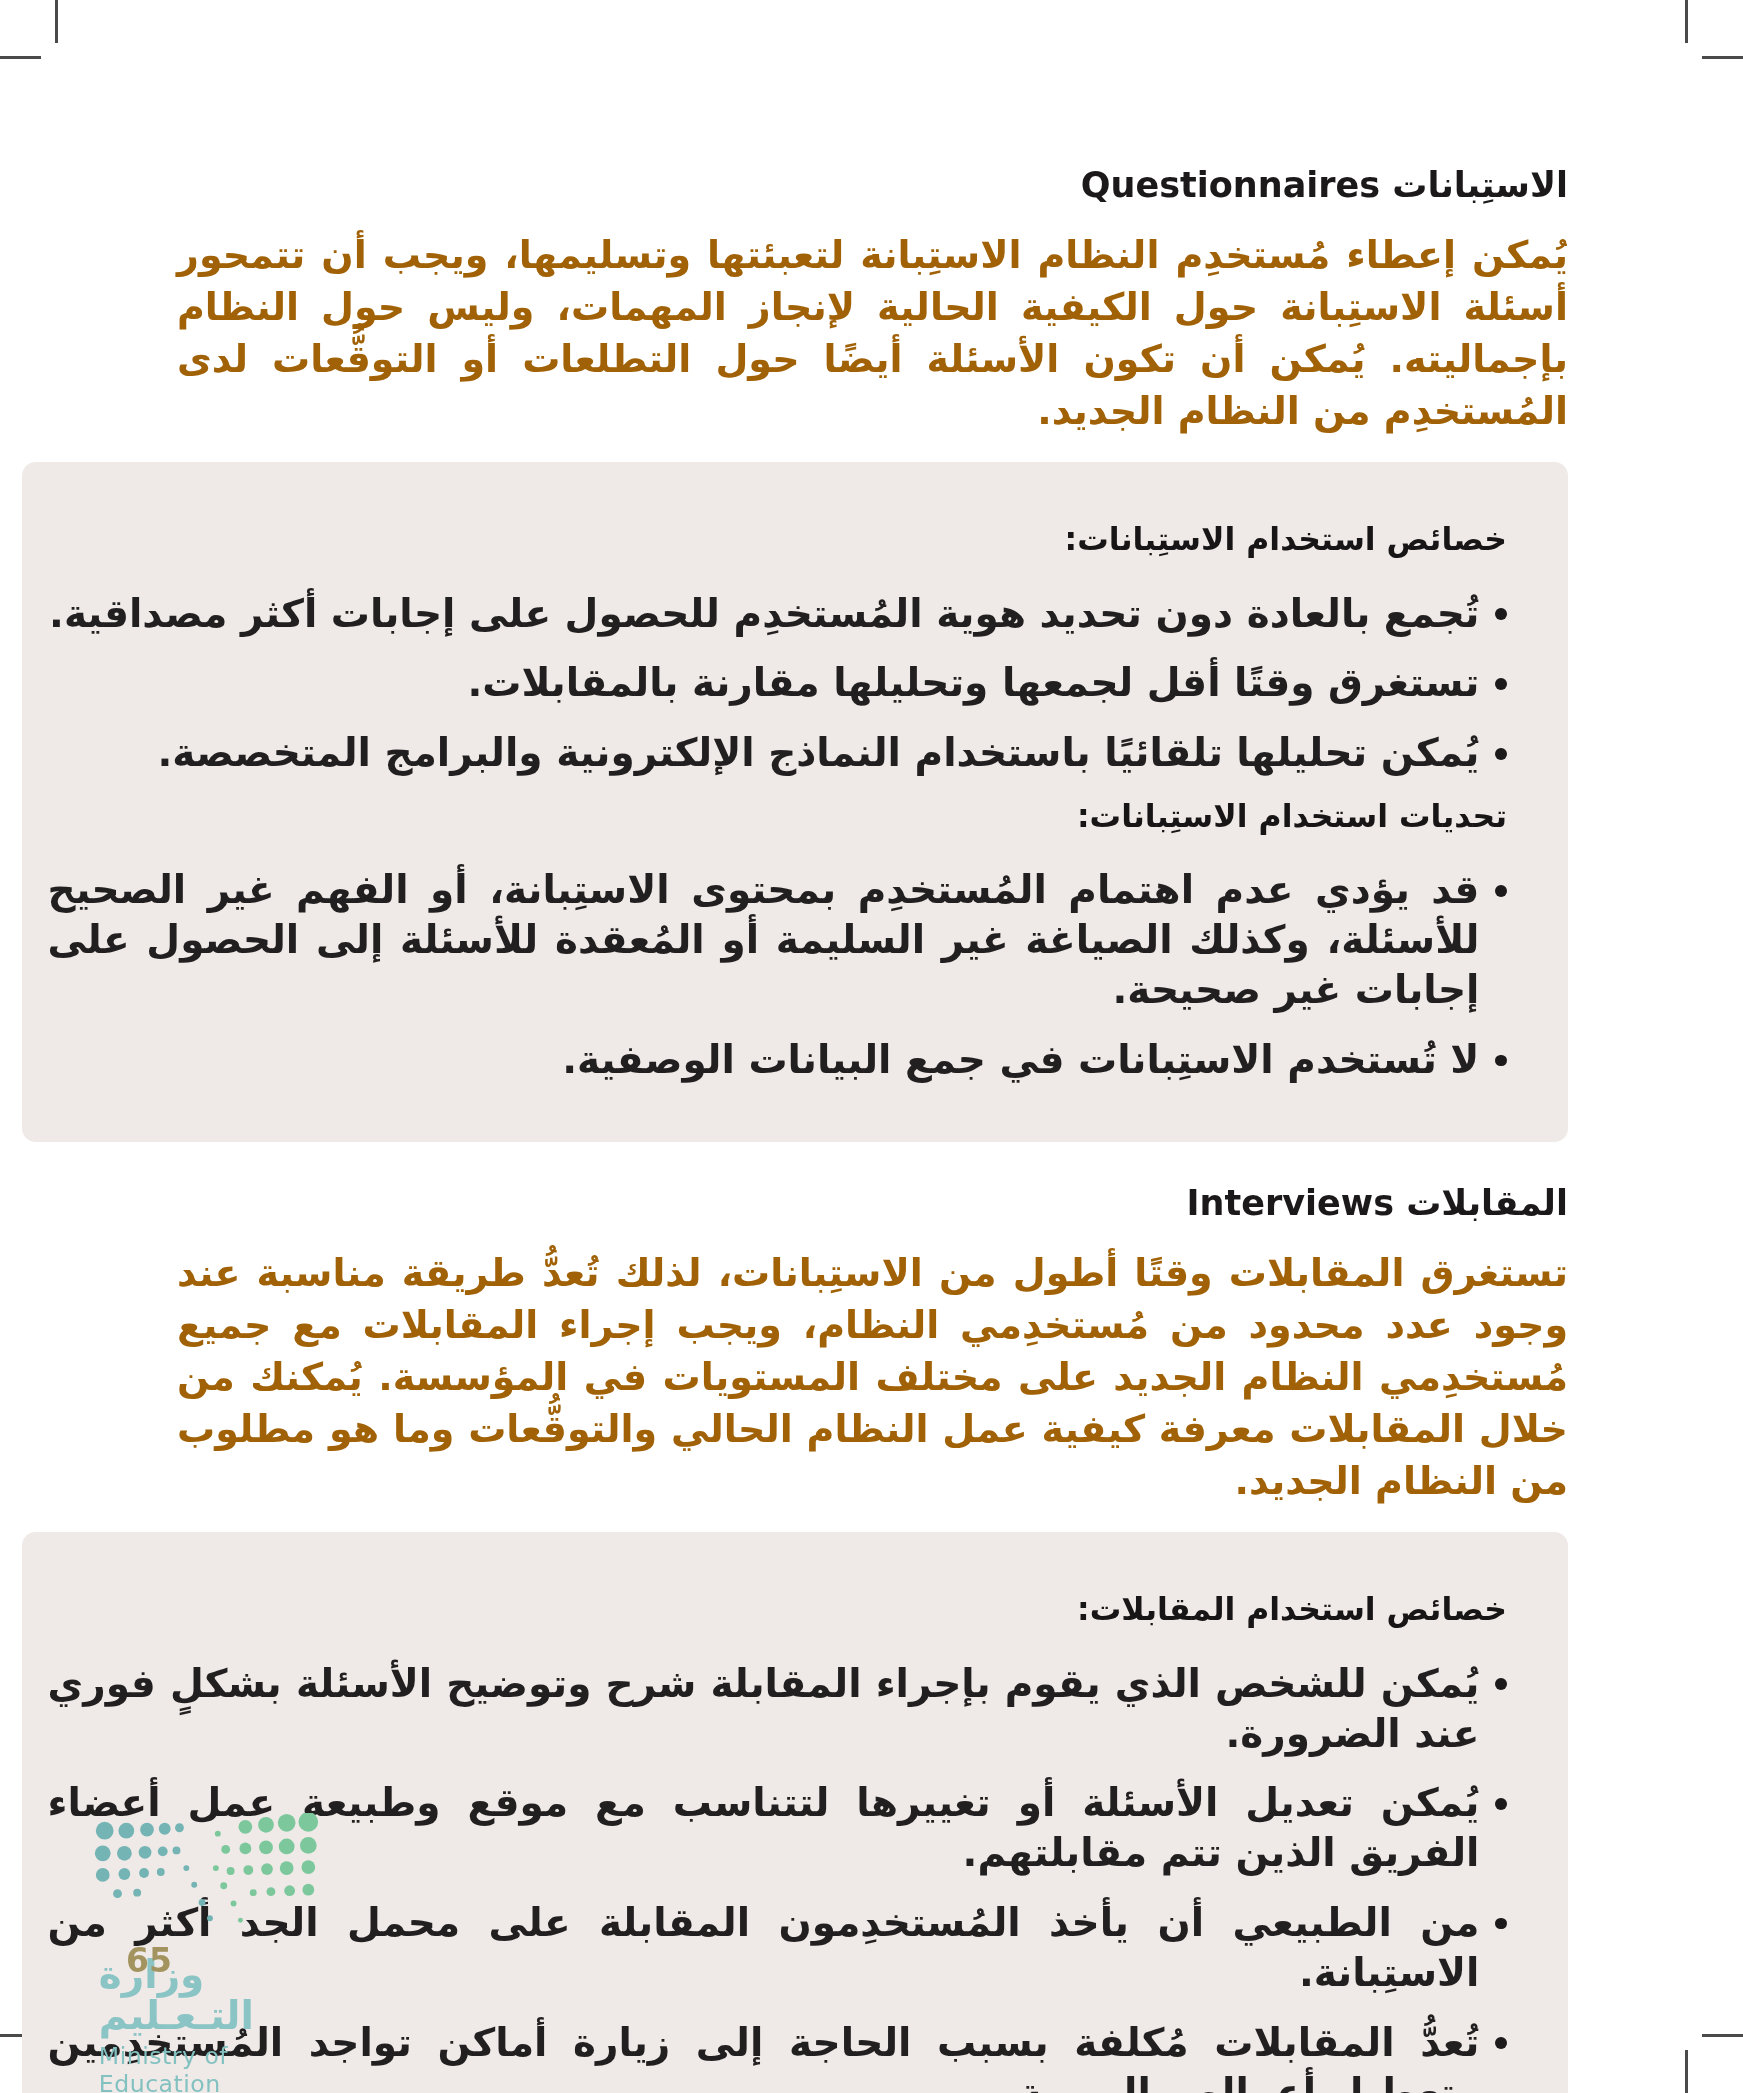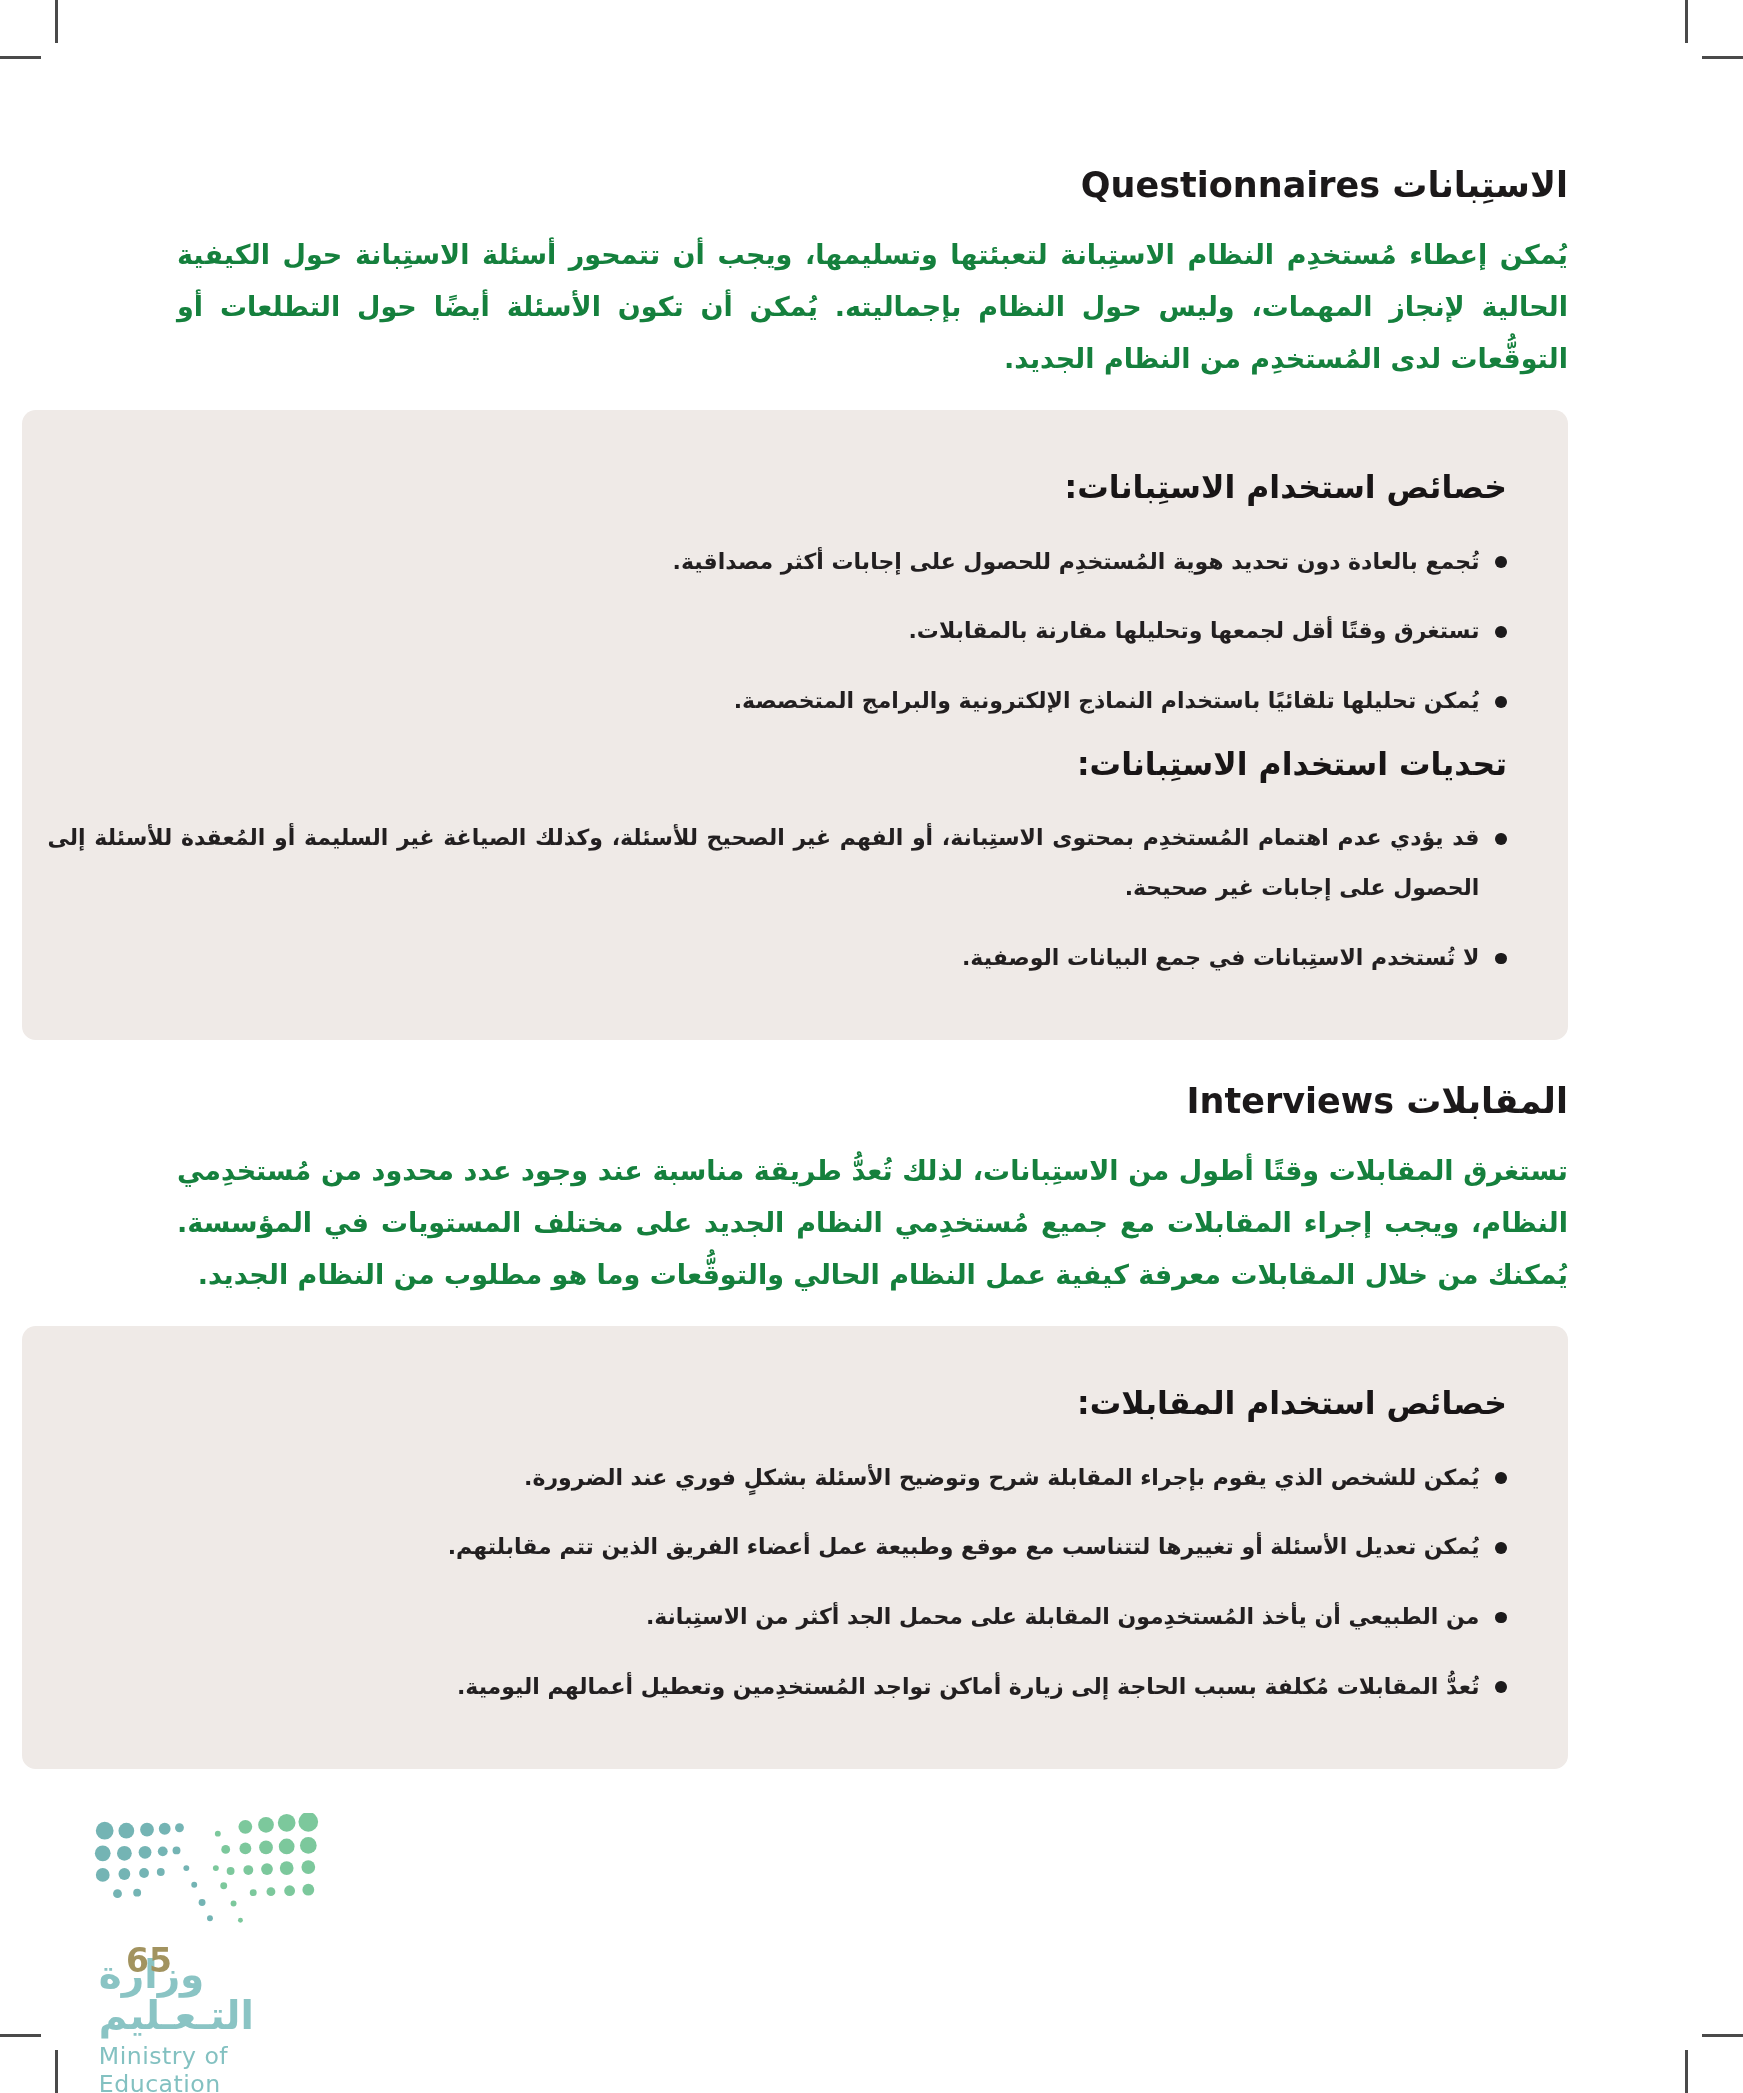--- a/index.html
+++ b/index.html
@@ -27,41 +27,41 @@
 
   .content {
     position:absolute; left:177px; top:165px; width:1391px;
     direction:rtl; text-align:right;
   }
   .sec-title {
     font-size:35px; font-weight:bold; letter-spacing:0;
     margin-bottom:23.6px; color:#1c191a;
   }
   .intro {
-    font-size:27px; line-height:52px; font-weight:600;
+    font-size:38px; line-height:52px; font-weight:600;
     text-align:justify; text-align-last:right;
-    margin-bottom:25.6px; color:#15803d;
+    margin-bottom:25.6px; color:#a16207;
   }
   .graybox {
     background:#efeae7;
     border-radius:13.8px;
     width:1546px;
     padding:59px 61px 57px 25.6px;
     margin-bottom:41px;
   }
   .graybox.last { margin-bottom:0; }
   .box-heading {
     font-size:31.5px; font-weight:bold; color:#181516;
     margin-bottom:31.5px;
   }
   .box-heading.second { }
   .bullet {
     display:flex; flex-direction:row; 
     gap:15.8px;
-    font-size:22px; line-height:50px; font-weight:600;
+    font-size:39px; line-height:50px; font-weight:600;
     margin-bottom:19.7px;
     text-align:justify; text-align-last:right;
   }
   .bullet:last-child { margin-bottom:0; }
   .dot {
     flex:0 0 auto;
     width:11.8px; height:11.8px; border-radius:50%;
     background:#1c1a1b; margin-top:19.7px;
   }
   .bullet-text { flex:1 1 auto; }

